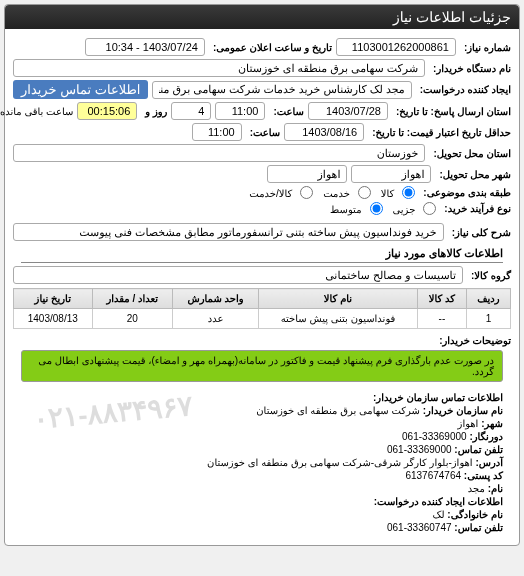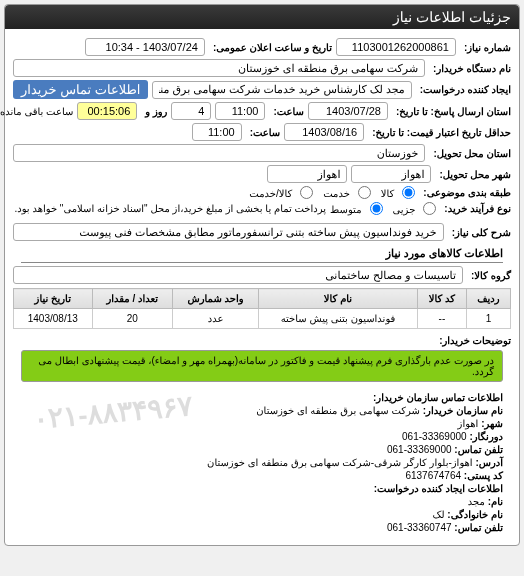--- a/index.html
+++ b/index.html
@@ -209,21 +209,20 @@
       <div class="radio-group">
         <label class="radio-item">
             <input type="radio" name="pr" style="">
             <span>جزیی</span>
           </label>
         <label class="radio-item">
             <input type="radio" name="pr" checked="" style="">
             <span>متوسط</span>
           </label>
       </div>
-      <span style="font-size:10px;flex:1">پرداخت تمام یا بخشی از مبلغ خرید،از محل "اسناد خزانه اسلامی" خواهد بود.</span>
     </div>
 
     <div class="row" style="margin-top:8px">
       <span class="label">شرح کلی نیاز:</span>
       <input class="input wide" readonly="" value="خرید فونداسیون پیش ساخته بتنی ترانسفورماتور مطابق مشخصات فنی پیوست" style="">
     </div>
 
     <div class="section-title">اطلاعات کالاهای مورد نیاز</div>
 
     <div class="row">
@@ -261,20 +260,20 @@
 
     <div class="contact-section">
       <div class="watermark">۰۲۱-۸۸۳۴۹۶۷</div>
       <div class="line bold">اطلاعات تماس سازمان خریدار:</div>
       <div class="line"><span class="bold">نام سازمان خریدار:</span> <span>شرکت سهامی برق منطقه ای خوزستان</span></div>
       <div class="line"><span class="bold">شهر:</span> <span>اهواز</span></div>
       <div class="line"><span class="bold">دورنگار:</span> <span>33369000-061</span></div>
       <div class="line"><span class="bold">تلفن تماس:</span> <span>33369000-061</span></div>
       <div class="line"><span class="bold">آدرس:</span> <span>اهواز-بلوار کارگر شرقی-شرکت سهامی برق منطقه ای خوزستان</span></div>
       <div class="line"><span class="bold">کد پستی:</span> <span>6137674764</span></div>
+      <div class="line"><span class="bold">نام:</span> <span>مجد</span></div>
       <div class="line bold">اطلاعات ایجاد کننده درخواست:</div>
-      <div class="line"><span class="bold">نام:</span> <span>مجد</span></div>
       <div class="line"><span class="bold">نام خانوادگی:</span> <span>لک</span></div>
       <div class="line"><span class="bold">تلفن تماس:</span> <span>33360747-061</span></div>
     </div>
 
   </div>
 </div>
 
 </body></html>

